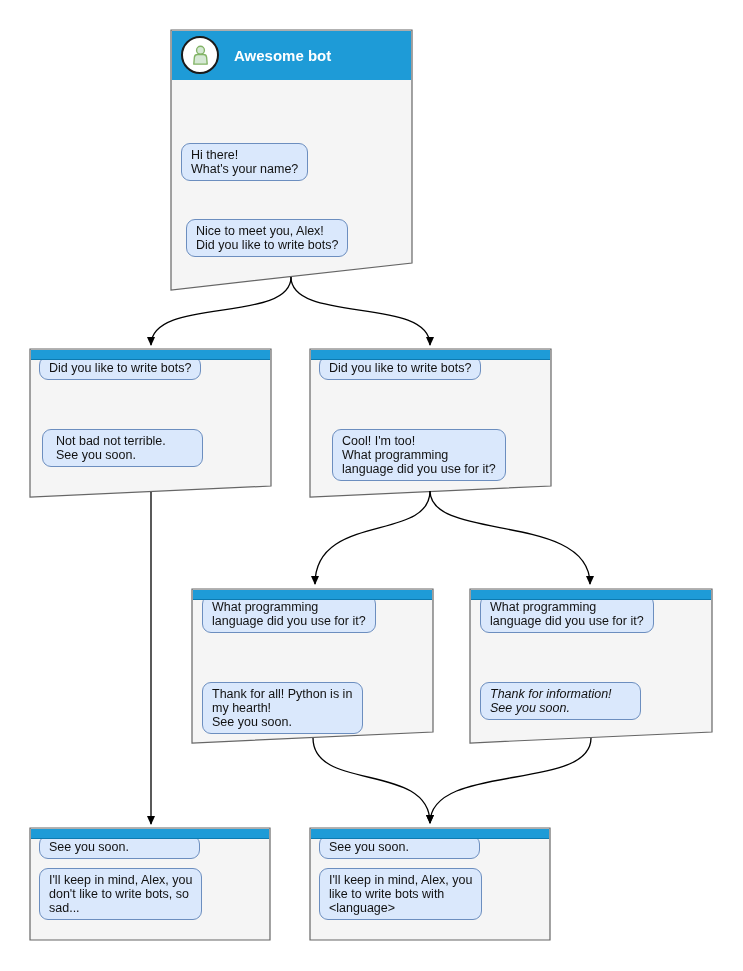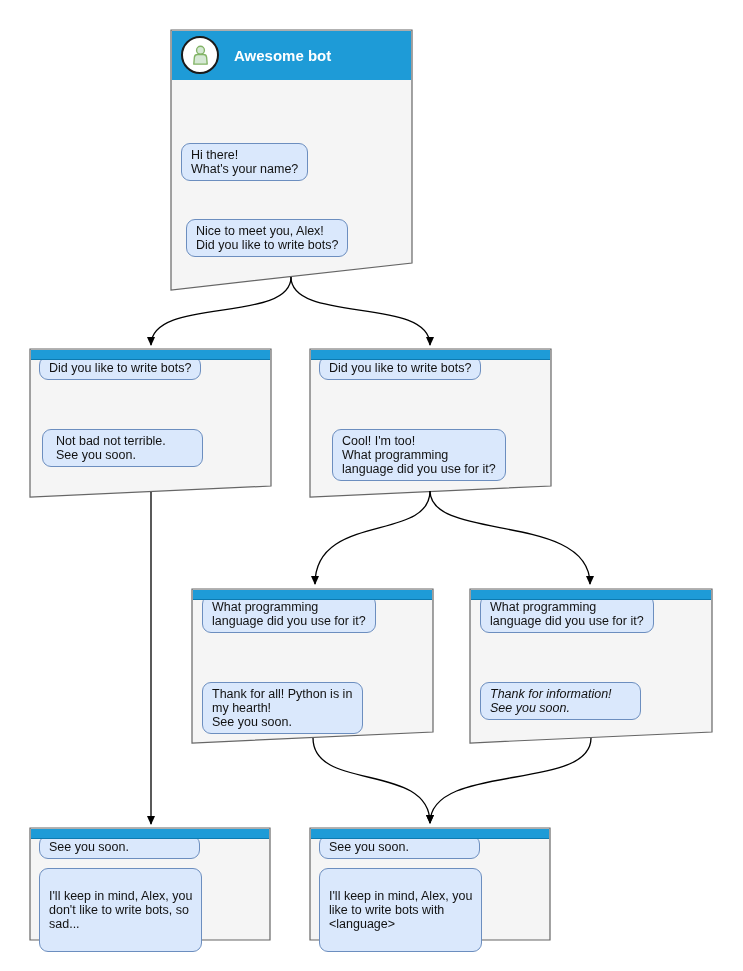--- a/index.html
+++ b/index.html
@@ -26,21 +26,21 @@
     height:49px;line-height:49px;white-space:pre;
   }
   .bubble{
     position:absolute;font-size:12.5px;line-height:14px;white-space:pre;
     border-radius:9px;box-sizing:border-box;z-index:1;
   }
   .bot{
     background:#dae8fc;border:1px solid #6c8ebf;padding:4px 9px;
   }
   .bot.w{min-width:161px;}
-  .bot.tall{padding:20px 9px;}
+  .bot.tall{padding:4px 9px;}
 </style>
 </head>
 <body>
 
 <div class="canvas">
 
   <svg class="layer" width="743" height="971" viewBox="0 0 743 971">
     <defs>
       <marker id="arr" viewBox="0 0 10 10" refX="8" refY="5" markerWidth="10" markerHeight="10" markerUnits="userSpaceOnUse" orient="auto">
         <path d="M0,1 L9,5 L0,9 Z" fill="#000000"></path>

